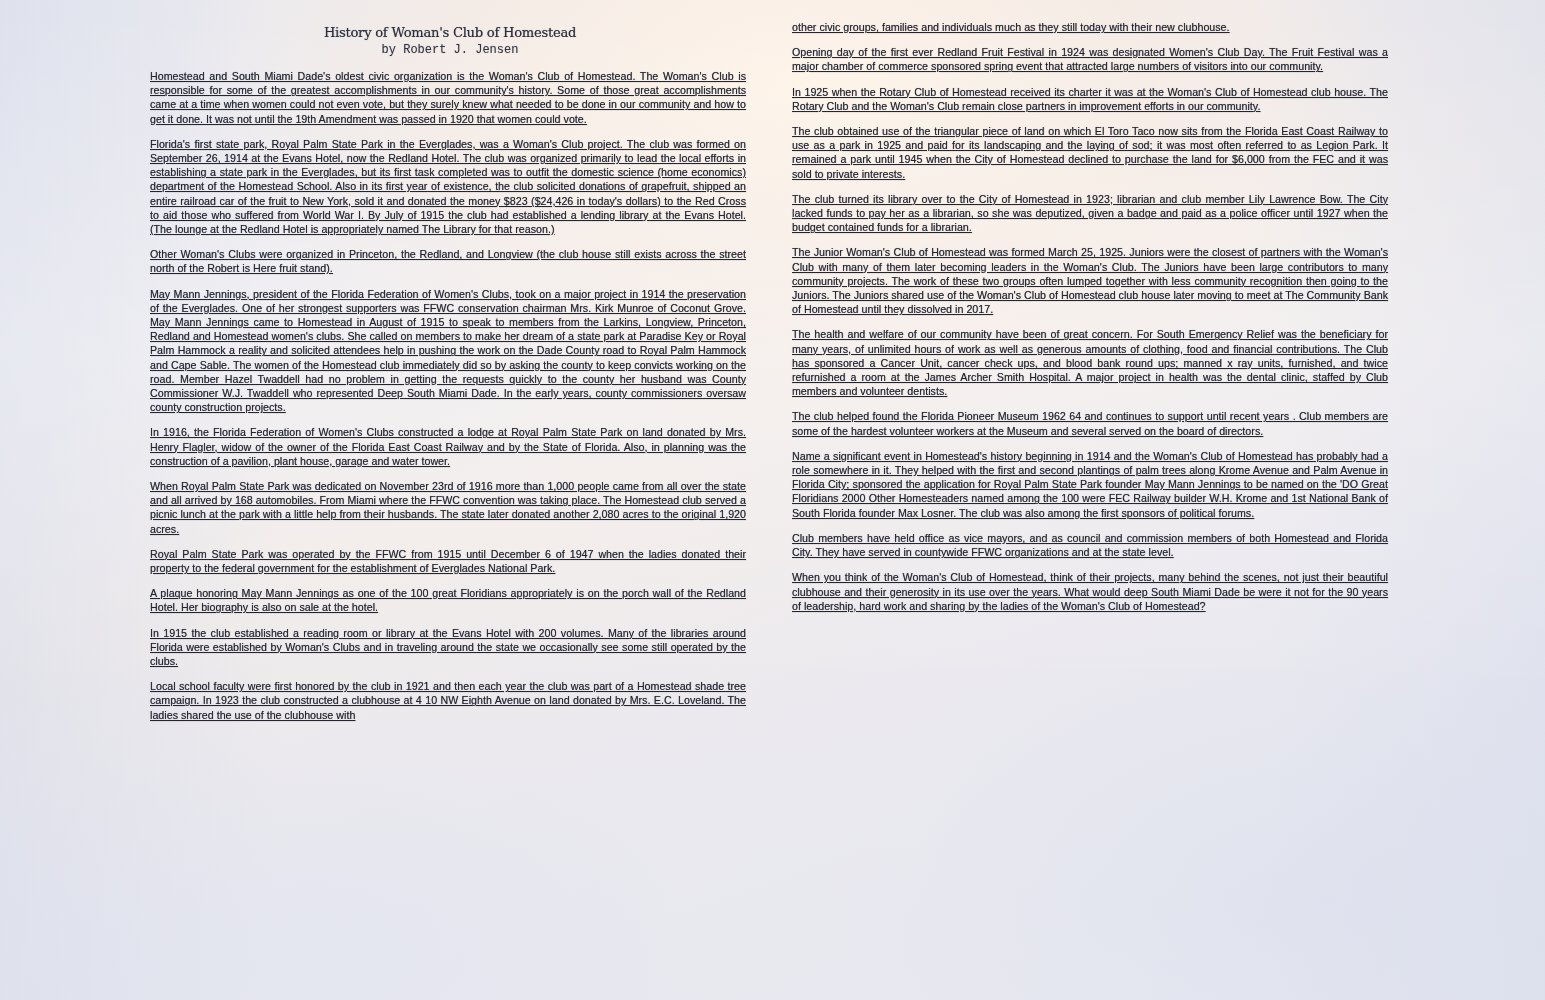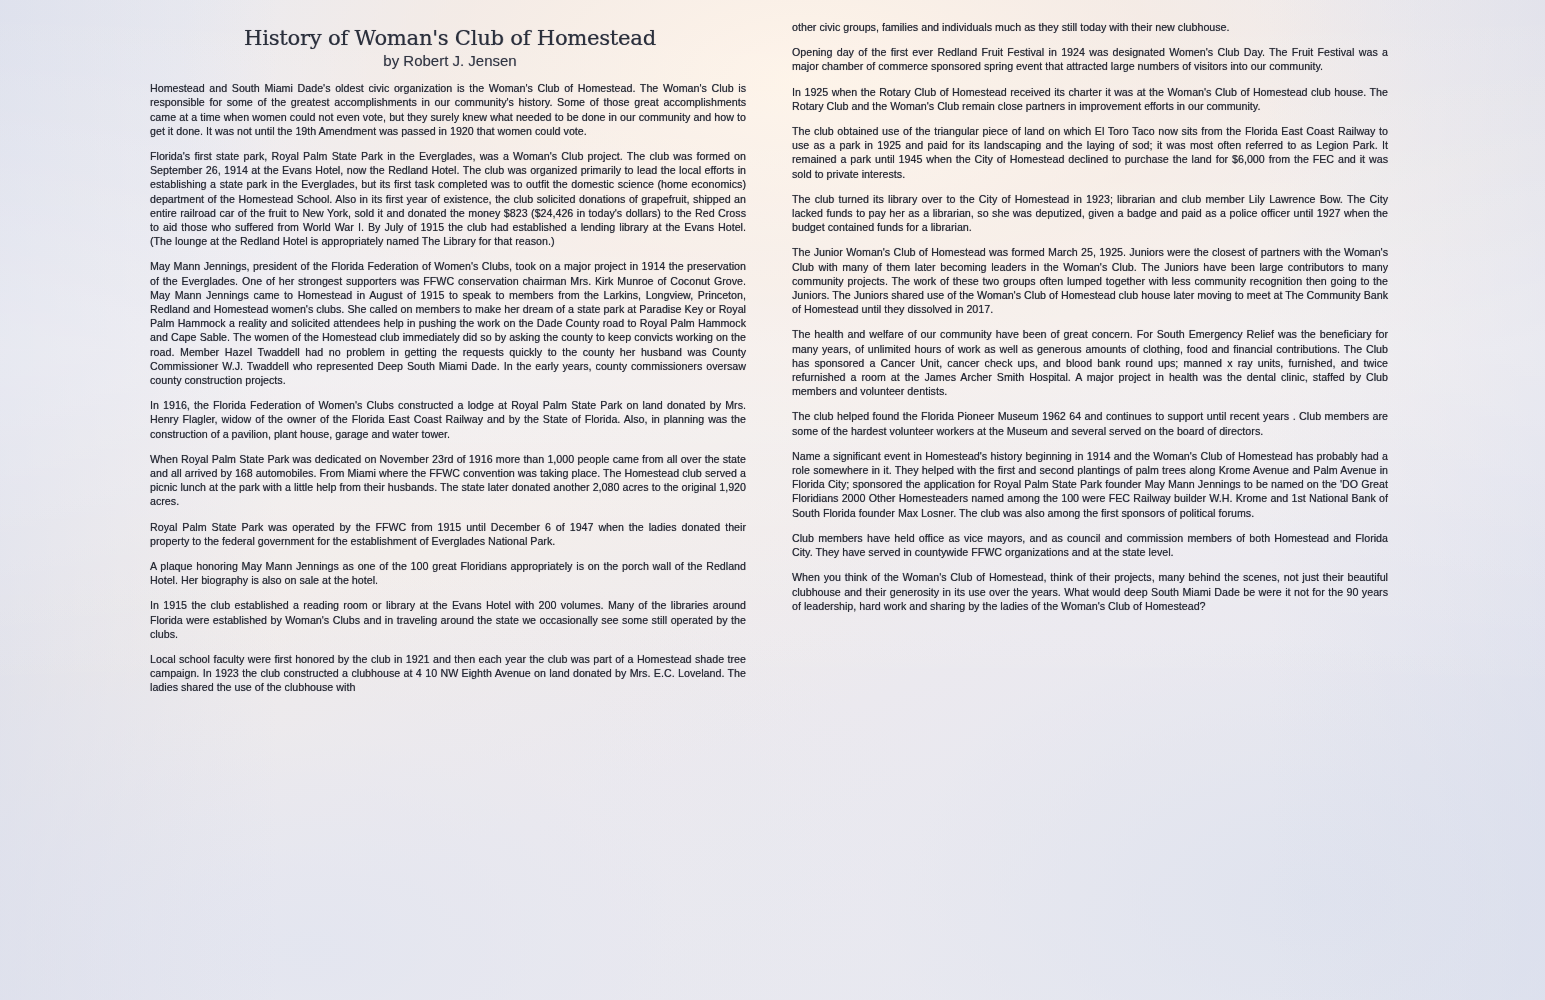--- a/index.html
+++ b/index.html
@@ -53,48 +53,49 @@
     padding: 18px 22px 10px 22px;
     box-sizing: border-box;
   }
   .col {
     width: 600px;
     box-sizing: border-box;
   }
   .doc-title {
     text-align: center;
     font-family: "DejaVu Serif", serif;
-    font-size: 21px;
+    font-size: 13px;
     letter-spacing: -0.2px;
     color: #2a2f3a;
     margin: 8px 0 2px 0;
     font-weight: 400;
     line-height: 1.15;
     text-shadow: 0 0 1px rgba(120,120,140,0.55), 0.4px 0.3px 0.6px rgba(90,90,110,0.5);
     filter: blur(0.35px);
   }
   .doc-byline {
     text-align: center;
-    font-family: Liberation Sans, sans-serif;
-    font-size: 15px;
+    font-family: Liberation Mono, monospace;
+    font-size: 12px;
     color: #2f3440;
     margin: 0 0 12px 0;
     text-shadow: 0 0 1px rgba(120,120,140,0.5);
     filter: blur(0.35px);
   }
   p.para {
     font-family: "Liberation Sans", sans-serif;
     font-size: 10.6px;
     line-height: 14.2px;
     text-align: justify;
     color: #23262e;
     margin: 0 4px 11px 0;
     letter-spacing: 0.05px;
     text-shadow: 0 0 0.8px rgba(110,112,130,0.65), 0.3px 0.25px 0.5px rgba(95,97,115,0.45);
     filter: blur(0.42px);
+    text-decoration: underline;
   }
   .col-right p.para:first-child {
     margin-top: 1px;
   }
   .col-right {
     padding-top: 1px;
   }
 </style>
 </head>
 <body>
@@ -102,20 +103,21 @@
 <div class="page">
   <div class="sheet">
     <div class="columns">
 
       <div class="col col-left">
         <div class="doc-title">History of Woman's Club of Homestead</div>
         <div class="doc-byline">by Robert J. Jensen</div>
 
         <p class="para">Homestead and South Miami Dade's oldest civic organization is the Woman's Club of Homestead. The Woman's Club is responsible for some of the greatest accomplishments in our community's history. Some of those great accomplishments came at a time when women could not even vote, but they surely knew what needed to be done in our community and how to get it done. It was not until the 19th Amendment was passed in 1920 that women could vote.</p>
         <p class="para">Florida's first state park, Royal Palm State Park in the Everglades, was a Woman's Club project. The club was formed on September 26, 1914 at the Evans Hotel, now the Redland Hotel. The club was organized primarily to lead the local efforts in establishing a state park in the Everglades, but its first task completed was to outfit the domestic science (home economics) department of the Homestead School. Also in its first year of existence, the club solicited donations of grapefruit, shipped an entire railroad car of the fruit to New York, sold it and donated the money $823 ($24,426 in today's dollars) to the Red Cross to aid those who suffered from World War I. By July of 1915 the club had established a lending library at the Evans Hotel. (The lounge at the Redland Hotel is appropriately named The Library for that reason.)</p>
+        <p class="para">Other Woman's Clubs were organized in Princeton, the Redland, and Longview (the club house still exists across the street north of the Robert is Here fruit stand).</p>
         <p class="para">May Mann Jennings, president of the Florida Federation of Women's Clubs, took on a major project in 1914 the preservation of the Everglades. One of her strongest supporters was FFWC conservation chairman Mrs. Kirk Munroe of Coconut Grove. May Mann Jennings came to Homestead in August of 1915 to speak to members from the Larkins, Longview, Princeton, Redland and Homestead women's clubs. She called on members to make her dream of a state park at Paradise Key or Royal Palm Hammock a reality and solicited attendees help in pushing the work on the Dade County road to Royal Palm Hammock and Cape Sable. The women of the Homestead club immediately did so by asking the county to keep convicts working on the road. Member Hazel Twaddell had no problem in getting the requests quickly to the county   her husband was County Commissioner W.J. Twaddell who represented Deep South Miami Dade. In the early years, county commissioners oversaw county construction projects.</p>
         <p class="para">In 1916, the Florida Federation of Women's Clubs constructed a lodge at Royal Palm State Park on land donated by Mrs. Henry Flagler, widow of the owner of the Florida East Coast Railway and by the State of Florida. Also, in planning was the construction of a pavilion, plant house, garage and water tower.</p>
         <p class="para">When Royal Palm State Park was dedicated on November 23rd of 1916 more than 1,000 people came from all over the state and all arrived by 168 automobiles. From Miami where the FFWC convention was taking place. The Homestead club served a picnic lunch at the park with a little help from their husbands. The state later donated another 2,080 acres to the original 1,920 acres.</p>
         <p class="para">Royal Palm State Park was operated by the FFWC from 1915 until December 6 of 1947 when the ladies donated their property to the federal government for the establishment of Everglades National Park.</p>
         <p class="para">A plaque honoring May Mann Jennings as one of the 100 great Floridians appropriately is on the porch wall of the Redland Hotel. Her biography is also on sale at the hotel.</p>
         <p class="para">In 1915 the club established a reading room or library at the Evans Hotel with 200 volumes. Many of the libraries around Florida were established by Woman's Clubs and in traveling around the state we occasionally see some still operated by the clubs.</p>
         <p class="para">Local school faculty were first honored by the club in 1921 and then each year the club was part of a Homestead shade tree campaign. In 1923 the club constructed a clubhouse at 4 10 NW Eighth Avenue on land donated by Mrs. E.C. Loveland. The ladies shared the use of the clubhouse with</p>
       </div>
 
       <div class="col col-right">

